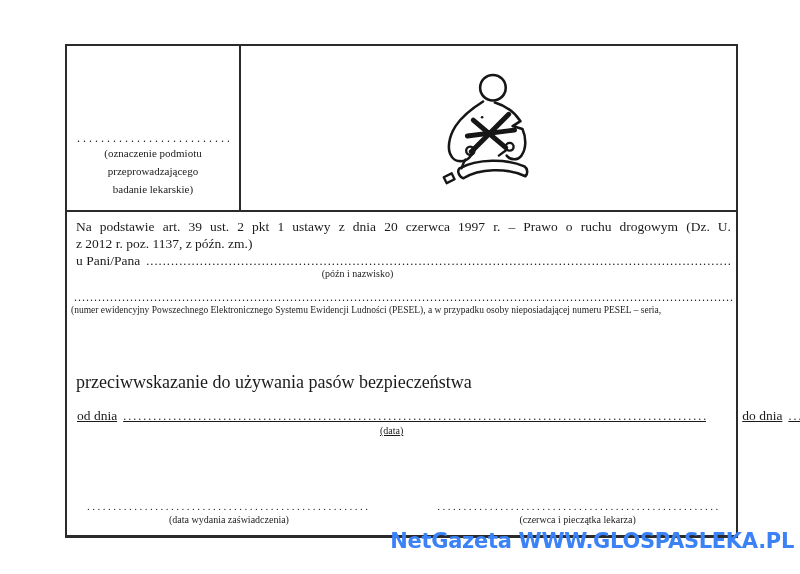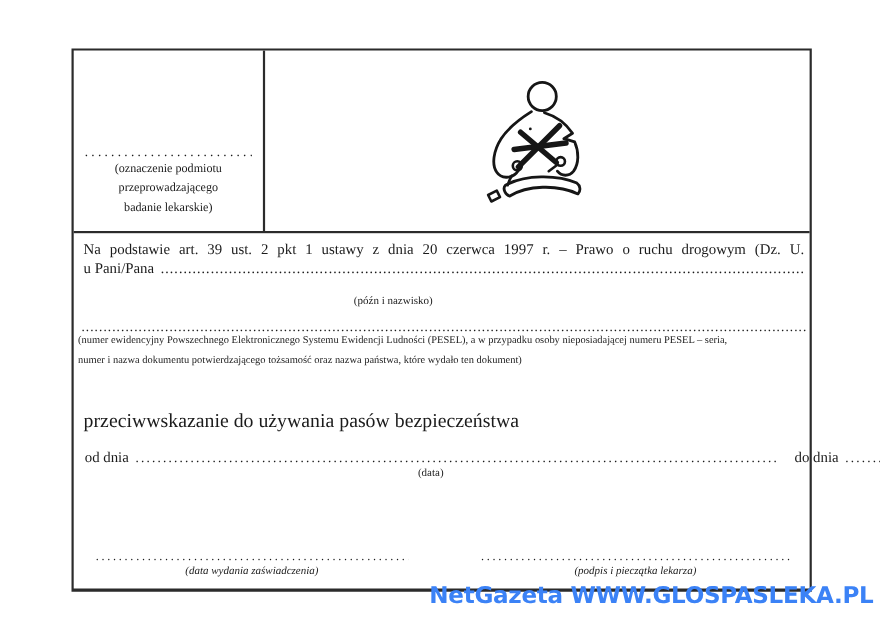--- a/index.html
+++ b/index.html
@@ -80,37 +80,37 @@
   .statement{
     position:absolute;top:143px;left:0;right:0;
     text-align:center;font-size:14px;font-weight:bold;
   }
   .statement-detail{
     position:absolute;top:160px;left:9px;
     font-size:18px;
   }
   .dates-row{
     position:absolute;top:196px;left:10px;right:12px;
-    display:flex;gap:16px;
+    display:flex;gap:36px;text-decoration:underline;
   }
   .date-field{flex:1;}
   .date-field .row1{display:flex;align-items:baseline;font-size:13.5px;}
   .date-field .row1 .dotfill{letter-spacing:2px;font-size:12px;}
   .date-cap{text-align:center;font-size:10px;margin-top:1px;}
   .sign-row{
     position:absolute;top:288px;left:20px;right:18px;
     display:flex;justify-content:space-between;
   }
   .sig{width:45%;}
   .sig.right{width:44.5%;}
   .sig-dots{
     overflow:hidden;white-space:nowrap;
     font-size:11px;letter-spacing:2.5px;line-height:12px;
   }
-  .sig-cap{text-align:center;font-size:10px;margin-top:2px;font-style:italic;}
+  .sig-cap{text-align:center;font-size:10px;margin-top:2px;}
   
   .watermark{
     position:absolute;top:529px;right:6px;
     font-family:"DejaVu Sans",sans-serif;
     font-weight:bold;font-size:21px;letter-spacing:-.3px;
     color:#3b82f6;white-space:nowrap;
   }
   svg.figure{display:block;}
 </style>
 </head>
@@ -144,31 +144,31 @@
           <path d="M32 90 C30 93 29 96 28 99" stroke-width="2.4"></path>
           <path d="M10 108 L18 104 L21 110 L13 114 Z" stroke-width="2.4"></path>
           <circle cx="49" cy="47" r="1.3" fill="#161616" stroke="none"></circle>
         </svg>
       </div>
     </div>
 
     <div class="bodyarea">
       <div class="legal">
         <div class="legal-l1">Na podstawie art. 39 ust. 2 pkt 1 ustawy z dnia 20 czerwca 1997 r. – Prawo o ruchu drogowym (Dz. U.</div>
+        <div>z 2012 r. poz. 1137, z późn. zm.)</div>
         <div class="name-line">
           <span class="lbl">u Pani/Pana</span>
           <span class="dotfill">....................................................................................................................................................................................................................................................................</span>
         </div>
       </div>
 
       <div class="name-cap">(późn i nazwisko)</div>
 
       <div class="dotfull">............................................................................................................................................................................................................................................................................................................</div>
       <div class="pesel-cap l1">(numer ewidencyjny Powszechnego Elektronicznego Systemu Ewidencji Ludności (PESEL), a w przypadku osoby nieposiadającej numeru PESEL – seria,</div>
-      <div class="pesel-cap l2">numer i nazwa dokumentu potwierdzającego tożsamość oraz nazwa państwa, które wydało ten dokument)</div>
 
       <div class="statement-detail">przeciwwskazanie do używania pasów bezpieczeństwa</div>
 
       <div class="dates-row">
         <div class="date-field">
           <div class="row1">
             <span class="lbl">od dnia</span>
             <span class="dotfill">........................................................................................................................</span>
           </div>
           <div class="date-cap">(data)</div>
@@ -182,20 +182,20 @@
         </div>
       </div>
 
       <div class="sign-row">
         <div class="sig">
           <div class="sig-dots">........................................................................................................................</div>
           <div class="sig-cap">(data wydania zaświadczenia)</div>
         </div>
         <div class="sig right">
           <div class="sig-dots">........................................................................................................................</div>
-          <div class="sig-cap">(podpis i pieczątka lekarza)</div>
+          <div class="sig-cap">(czerwca i pieczątka lekarza)</div>
         </div>
       </div>
     </div>
   </div>
 
   <div class="watermark">NetGazeta WWW.GLOSPASLEKA.PL</div>
 </div>
 
 </body></html>

